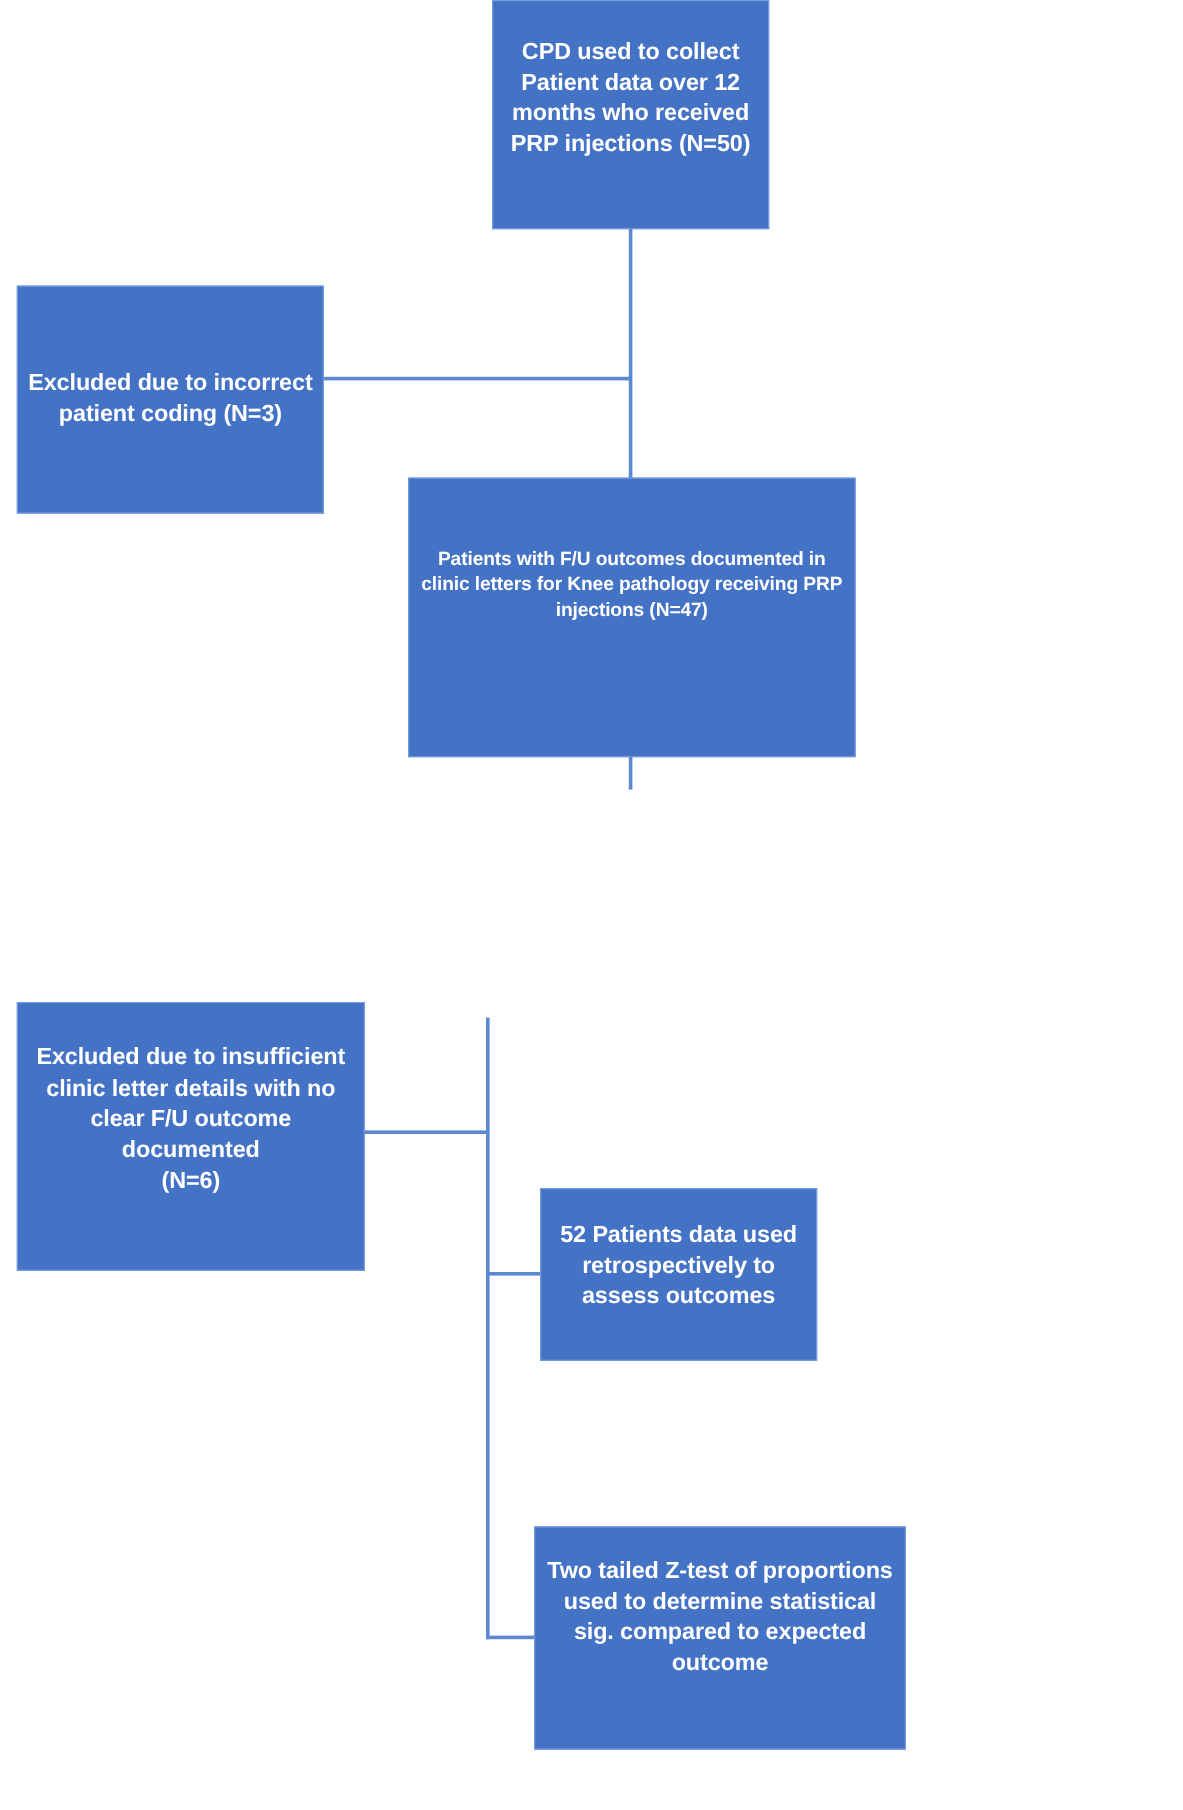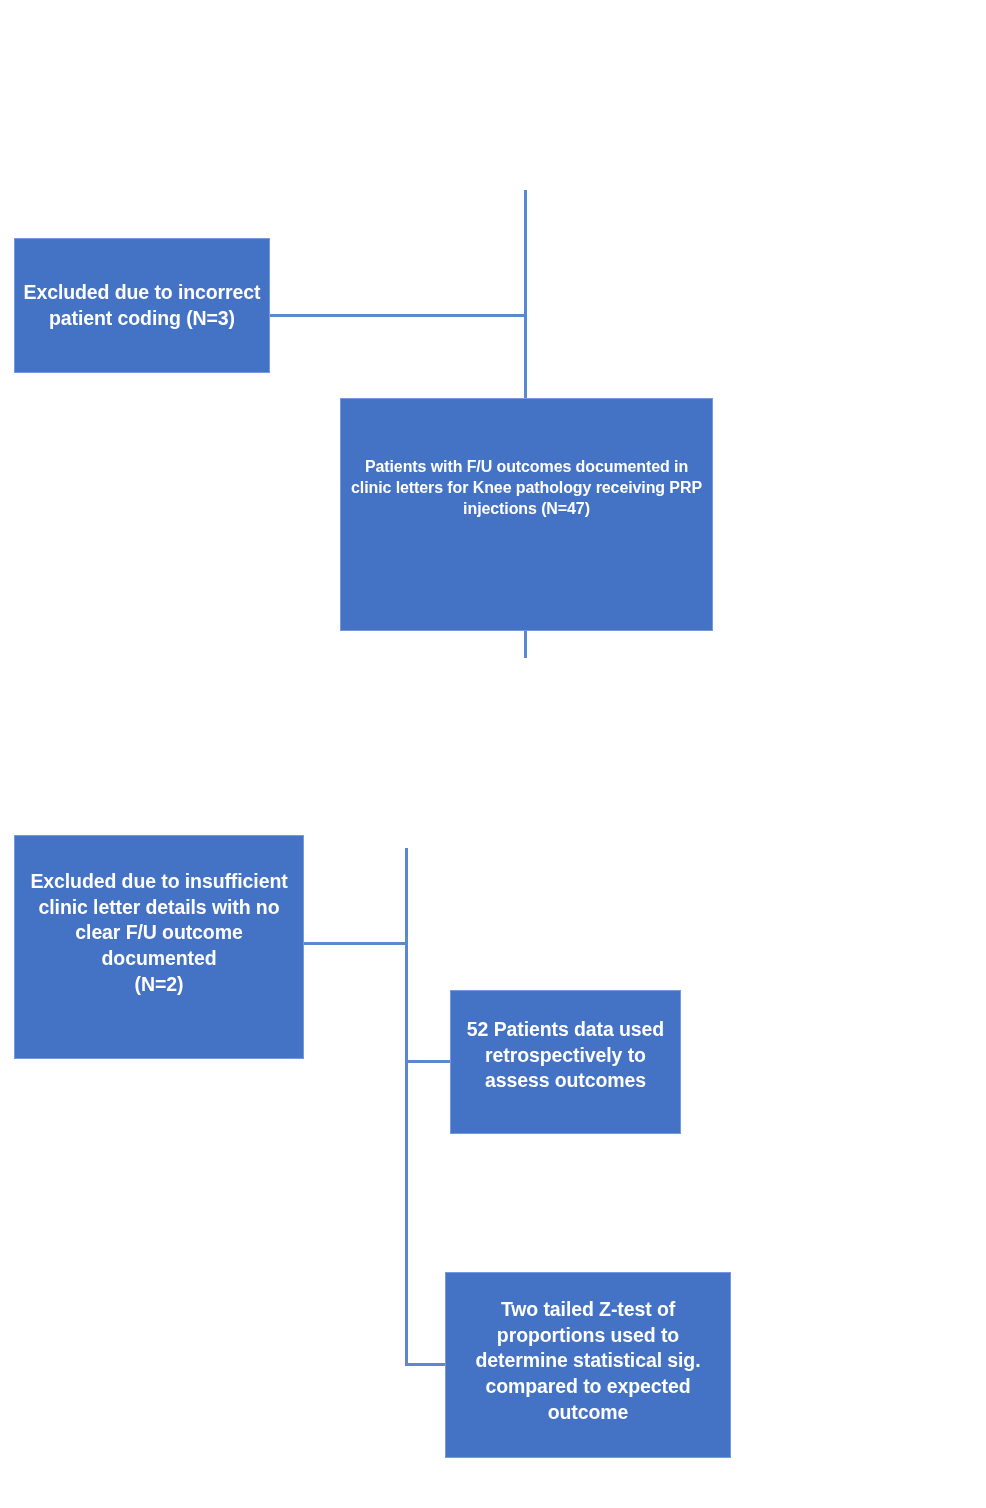--- a/index.html
+++ b/index.html
@@ -35,26 +35,26 @@
     -webkit-font-smoothing: antialiased;
   }
   .node .txt {
     display: block;
     width: 100%;
     white-space: pre-line;
   }
 
   
   #node-source          { left: 410px; top: 0px;    width: 231px; height: 191px; font-size: 19.5px; align-items: flex-start; padding-top: 30px; }
-  #node-excluded-coding { left: 14px;  top: 238px;  width: 256px; height: 135px; font-size: 19.5px; }
+  #node-excluded-coding { left: 14px;  top: 238px;  width: 256px; height: 190px; font-size: 19.5px; }
   #node-followup        { left: 340px; top: 398px;  width: 373px; height: 233px; font-size: 16px; align-items: flex-start; padding-top: 57px; }
   #node-demographics    { left: 381px; top: 656px;  width: 289px; height: 194px; font-size: 19.5px; align-items: flex-start; padding-top: 44px; }
   #node-excluded-detail { left: 14px;  top: 835px;  width: 290px; height: 224px; font-size: 19.5px; align-items: flex-start; padding-top: 33px; }
   #node-analysis        { left: 450px; top: 990px;  width: 231px; height: 144px; font-size: 19.5px; align-items: flex-start; padding-top: 26px; }
-  #node-ztest           { left: 445px; top: 1272px; width: 286px; height: 186px; font-size: 19.5px; align-items: flex-start; padding-top: 24px; }
+  #node-ztest           { left: 445px; top: 1272px; width: 310px; height: 186px; font-size: 19.5px; align-items: flex-start; padding-top: 24px; }
 
   
   .conn {
     position: absolute;
     background: #5B88D0;
   }
   .conn.v { width: 3px; }
   .conn.h { height: 3px; }
 
   #conn-source-to-followup  { left: 524px; top: 190px;  height: 210px; }
@@ -71,33 +71,36 @@
 <div id="canvas">
 
   <div class="conn v" id="conn-source-to-followup"></div>
   <div class="conn h" id="conn-coding-branch"></div>
   <div class="conn v" id="conn-followup-to-demo"></div>
   <div class="conn v" id="conn-spine"></div>
   <div class="conn h" id="conn-detail-branch"></div>
   <div class="conn h" id="conn-analysis-branch"></div>
   <div class="conn h" id="conn-ztest-branch"></div>
 
+  <div class="node" id="node-source">
+    <span class="txt">CPD used to collect Patient data over 12 months who received PRP injections  (N=50)</span>
+  </div>
 
   <div class="node" id="node-excluded-coding">
     <span class="txt">Excluded due to incorrect patient coding (N=3)</span>
   </div>
 
   <div class="node" id="node-followup">
     <span class="txt">Patients with F/U outcomes documented in clinic letters for Knee pathology receiving PRP injections  (N=47)</span>
   </div>
 
 
   <div class="node" id="node-excluded-detail">
     <span class="txt">Excluded due to insufficient clinic letter details with no clear  F/U outcome documented
-(N=2)</span>
+(N=6)</span>
   </div>
 
   <div class="node" id="node-analysis">
     <span class="txt">52 Patients data used retrospectively to assess outcomes</span>
   </div>
 
   <div class="node" id="node-ztest">
     <span class="txt">Two tailed Z-test of proportions used to determine statistical sig. compared to expected outcome</span>
   </div>
 

